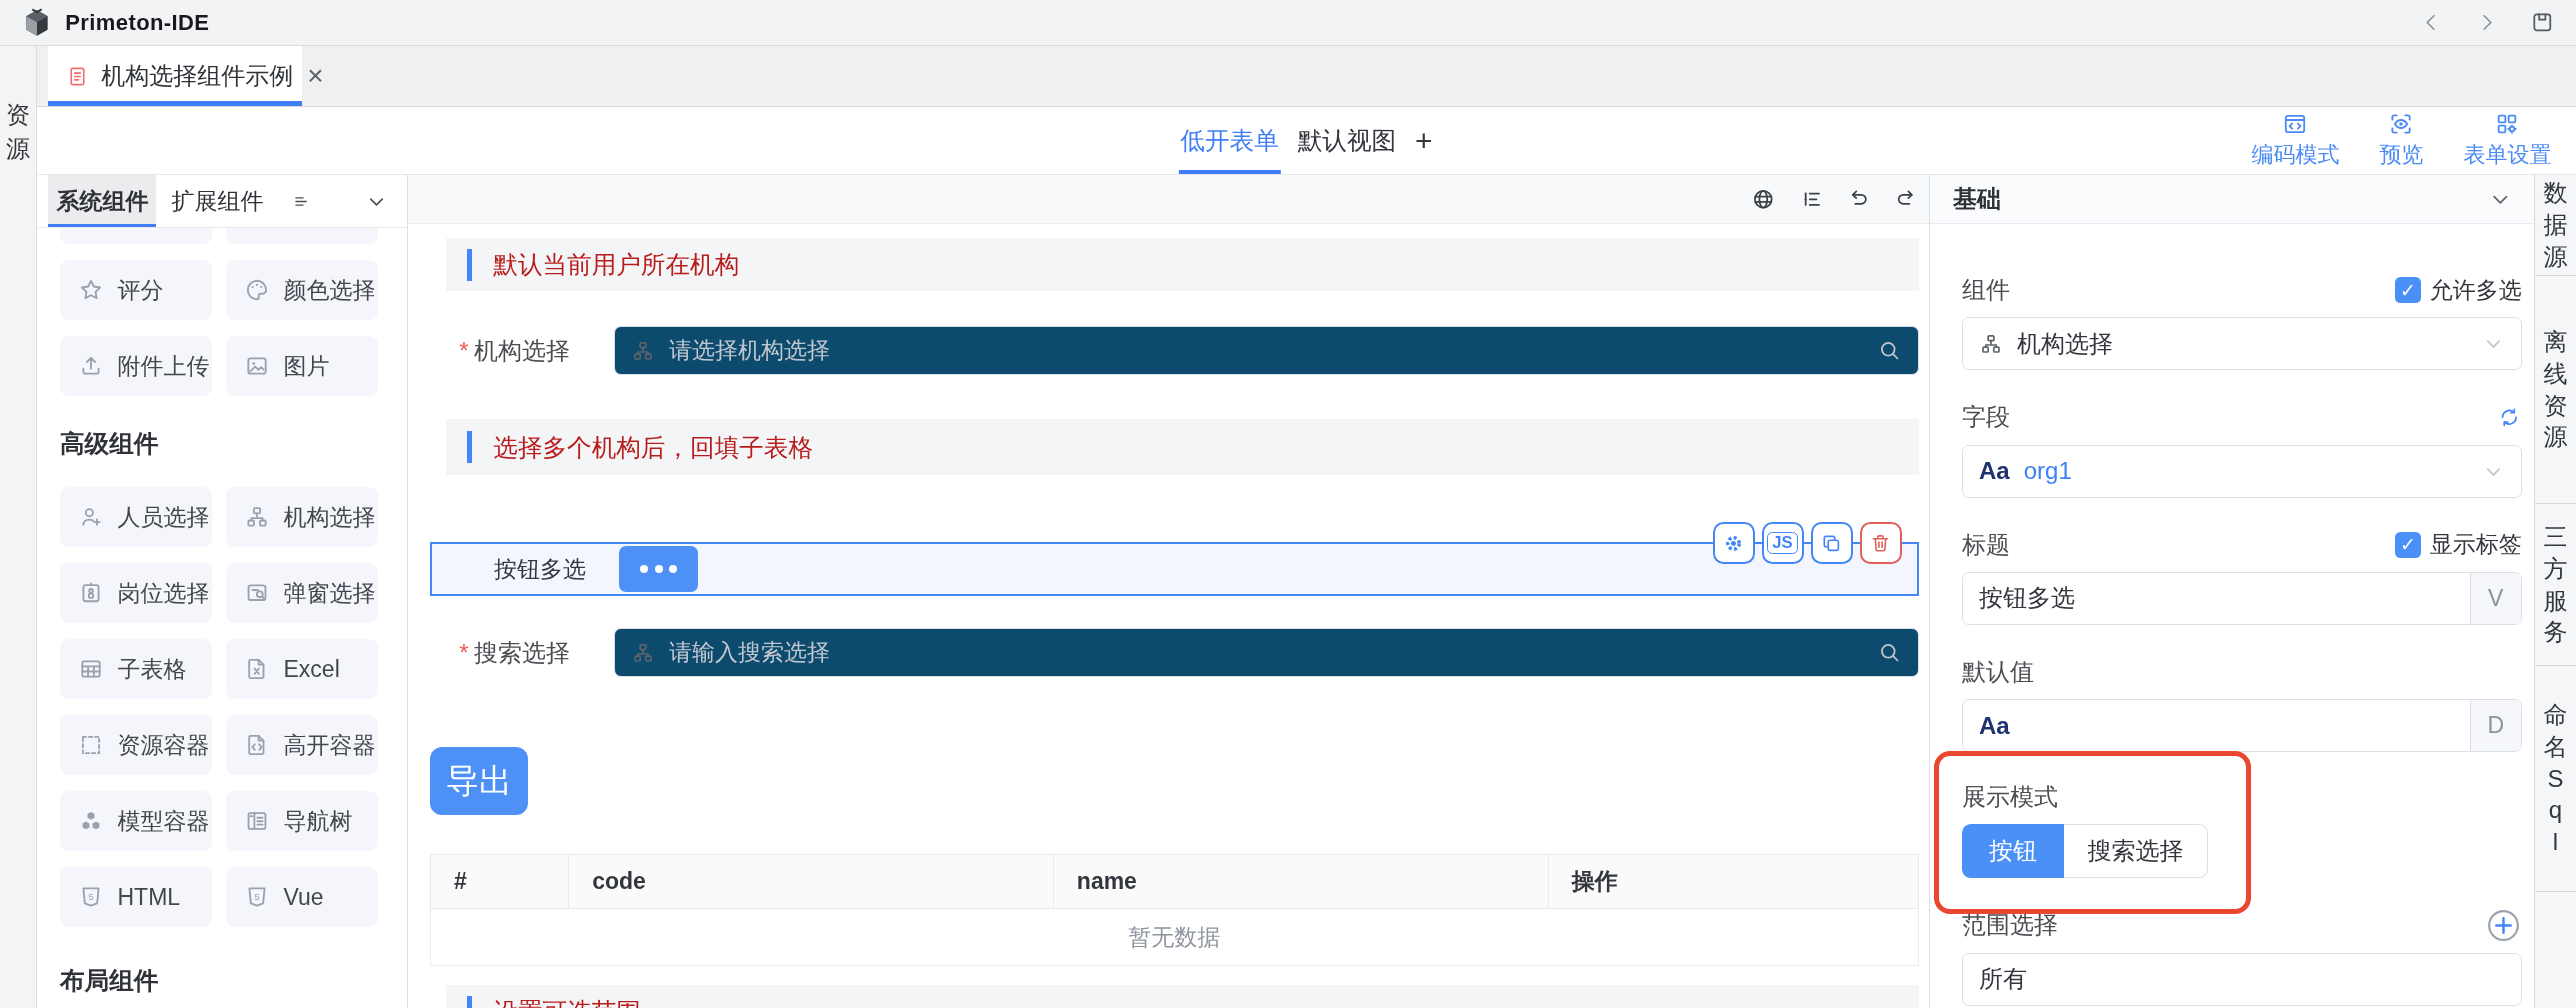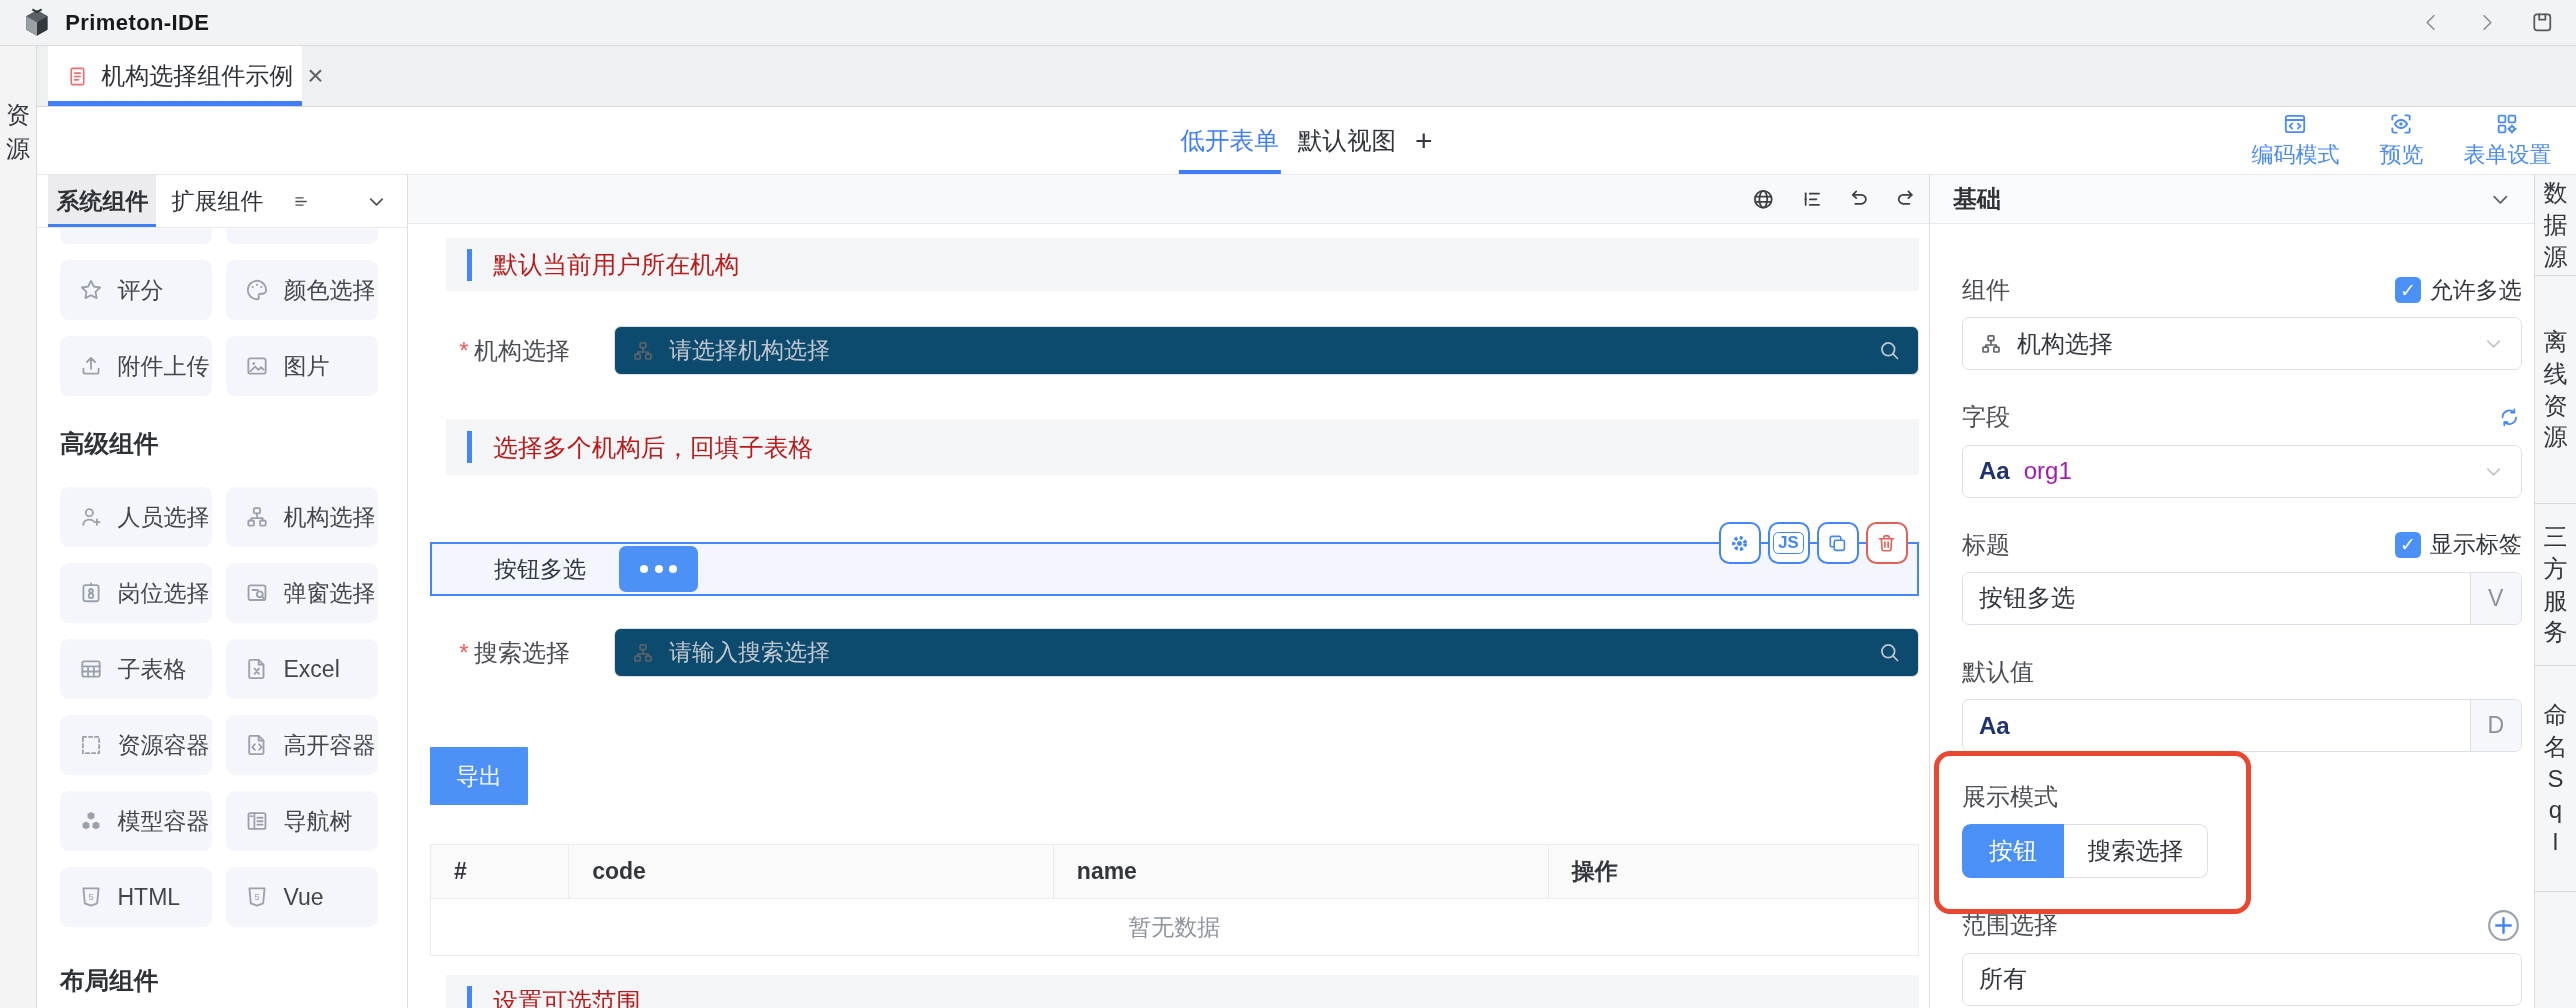--- a/index.html
+++ b/index.html
@@ -97,29 +97,29 @@
   .org-ic { width:24px; height:24px; color:#5f6368; flex-shrink:0; }
   .placeholder { color:#c2c7cf; font-size:23px; margin-left:14px; }
   .search-ic { margin-left:auto; width:24.6px; height:24.6px; color:#c2c7cf; }
 
   .selected-row { margin-top:67px; height:54px; border:2.6px solid #4486f7; background:#f3f6fe;
     position:relative; display:flex; align-items:center; }
   .sel-label { margin-left:62px; font-size:23px; color:#33373d; }
   .dots-btn { margin-left:33px; width:79px; height:46px; background:#4e91f6; border-radius:7px;
     display:flex; align-items:center; justify-content:center; gap:6.1px; }
   .dots-btn i { width:8px; height:8px; border-radius:50%; background:#fff; }
-  .float-tools { position:absolute; top:-22px; right:9px; display:flex; gap:7px; }
+  .float-tools { position:absolute; top:-22px; right:15px; display:flex; gap:7px; }
   .tool-btn { width:42px; height:42px; background:#fff; border:2.6px solid #4486f7; border-radius:10.5px;
     display:flex; align-items:center; justify-content:center; color:#4486f7; }
   .tool-btn .ic { width:23px; height:23px; }
   .tool-btn.danger { border-color:#e06159; color:#e06159; }
   .js-badge { font-size:16.7px; font-weight:700; border:1.8px solid #4486f7; border-radius:5.3px; padding:1.8px 4.4px; line-height:1; }
 
-  .export-btn { margin-top:70px; width:98px; height:58px; background:#4e91f6; color:#fff;
-    font-size:23px; border:none; border-radius:1px; display:flex; align-items:center; justify-content:center; }
+  .export-btn { margin-top:70px; width:98px; height:68px; background:#4e91f6; color:#fff;
+    font-size:33px; border:none; border-radius:12px; display:flex; align-items:center; justify-content:center; }
 
   .data-table { margin-top:39px; border:0.9px solid #e8ebf0; }
   .thead { display:flex; height:54px; background:#fafafa; border-bottom:0.9px solid #e8ebf0; }
   .th { display:flex; align-items:center; padding-left:23px; font-size:23px; color:#33373d;
     font-weight:600; border-right:0.9px solid #e8ebf0; }
   .th:last-child { border-right:none; }
   .th:nth-child(1){ width:9.3%; } .th:nth-child(2){ width:32.6%; }
   .th:nth-child(3){ width:33.3%; } .th:nth-child(4){ width:24.8%; }
   .tbody-empty { height:56px; display:flex; align-items:center; justify-content:center;
     font-size:23px; color:#8f959e; }
@@ -134,21 +134,21 @@
   .prop-label-row { display:flex; align-items:center; height:30px; font-size:24px; color:#4a4d52; }
   .prop-label-row.mt { margin-top:32px; }
   .prop-check { margin-left:auto; display:flex; align-items:center; gap:8.8px; font-size:23px; color:#33373d; }
   .cbox { width:26px; height:26px; background:#4a90f7; border-radius:5.3px; color:#fff;
     display:flex; align-items:center; justify-content:center; font-size:19px; line-height:1; }
   .prop-box { margin-top:12.3px; height:53px; border:1.8px solid #dcdfe6; border-radius:7px;
     display:flex; align-items:center; padding:0 16px; font-size:24px; color:#33373d; background:#fff; }
   .prop-box .org-ic { margin-right:14px; }
   .box-caret { width:23px; height:23px; color:#c0c4cc; margin-left:auto; }
   .aa { color:#1f3370; font-weight:700; }
-  .orange { color:#a21caf; margin-left:14px; }
+  .orange { color:#3b82f6; margin-left:14px; }
   .prop-box.composite { padding:0; overflow:hidden; }
   .prop-box.composite .val { flex:1; padding-left:16px; }
   .suffix { width:51px; align-self:stretch; background:#f5f7fa; border-left:1.8px solid #dcdfe6;
     display:flex; align-items:center; justify-content:center; font-size:23px; color:#8a919f; }
   .refresh-ic { width:24.6px; height:24.6px; color:#4486f7; margin-left:auto; }
   .plus-ic { width:37px; height:37px; margin-left:auto; }
 
   .mode-wrap { position:relative; margin-top:30px; }
   .annotation { position:absolute; left:-28px; top:-31px; width:317px; height:163px;
     border:5.3px solid #e9472f; border-radius:16px; pointer-events:none; }

